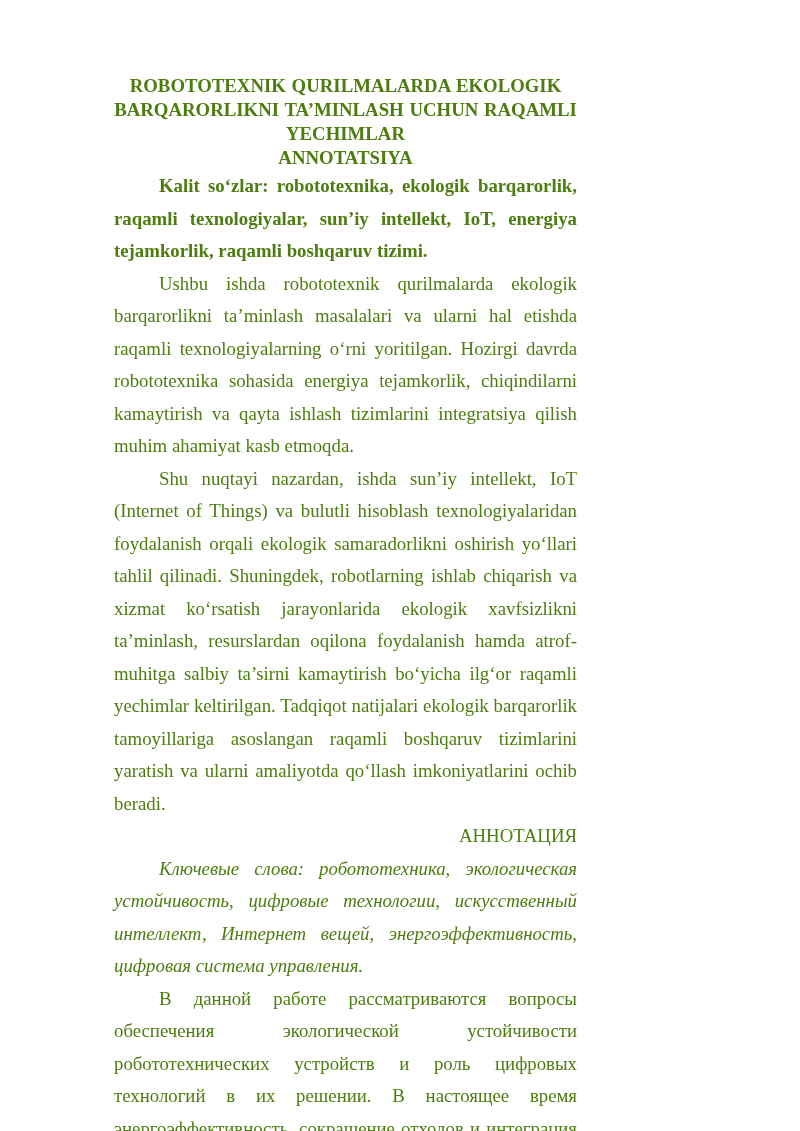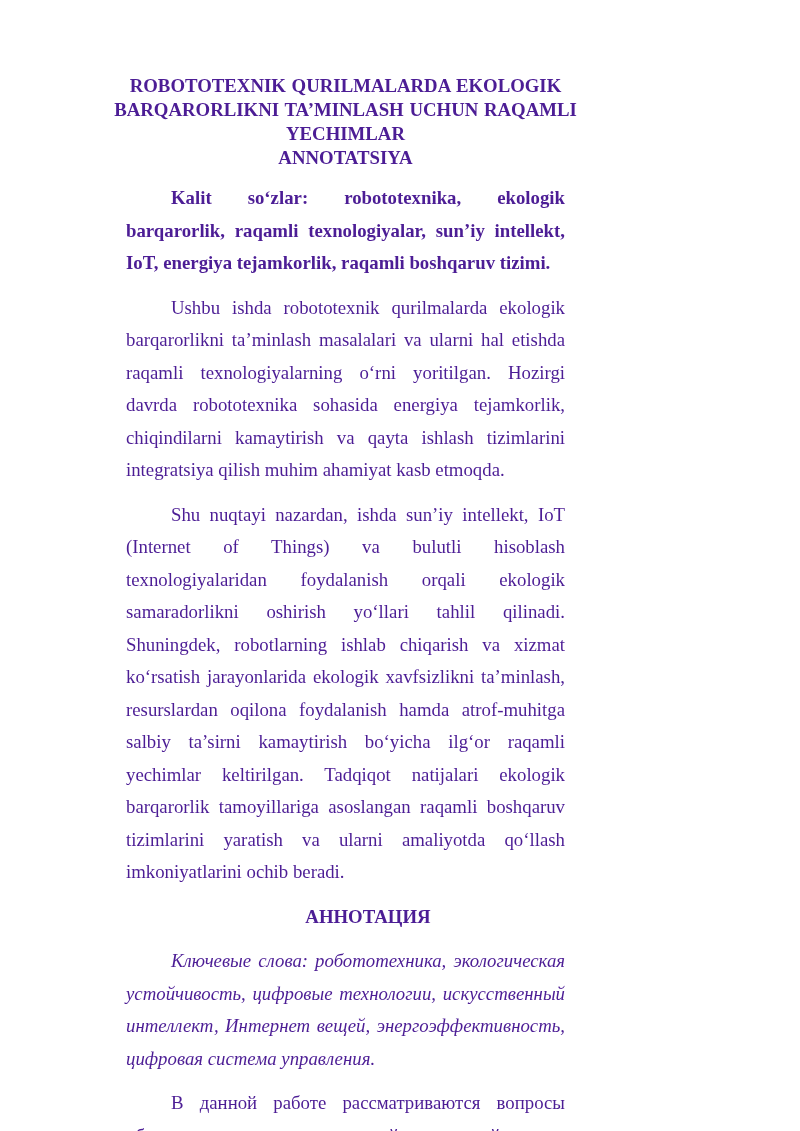--- a/index.html
+++ b/index.html
@@ -8,48 +8,48 @@
       background: #ffffff;
     }
     .page {
       position: relative;
       width: 634px;
       height: 1131px;
       background: #ffffff;
       overflow: hidden;
       font-family: "Liberation Serif", "DejaVu Serif", serif;
       font-size: 18.8px;
-      color: #4c1d95;
+      color: #4d7c0f;
       -webkit-font-smoothing: antialiased;
     }
     .content {
       padding: 74px 57px 0 114px; 
     }
     .doc-title,
     .heading-uz {
       margin: 0;
       font-weight: bold;
       text-align: center;
       line-height: 24px;
       word-spacing: 1px;
     }
     .para {
-      margin: 12px;
+      margin: 0;
       text-align: justify;
       text-indent: 45px;
       line-height: 32.5px;
       hyphens: none;
     }
     .keywords-uz {
       font-weight: bold;
     }
     .heading-ru {
-      margin: 12px;
-      font-weight: bold;
-      text-align: center;
+      margin: 0;
+      font-weight: normal;
+      text-align: right;
       text-indent: 45px; 
       line-height: 32.5px;
     }
     .keywords-ru {
       font-weight: normal;
       font-style: italic;
     }
   </style>
 </head>
 <body>

